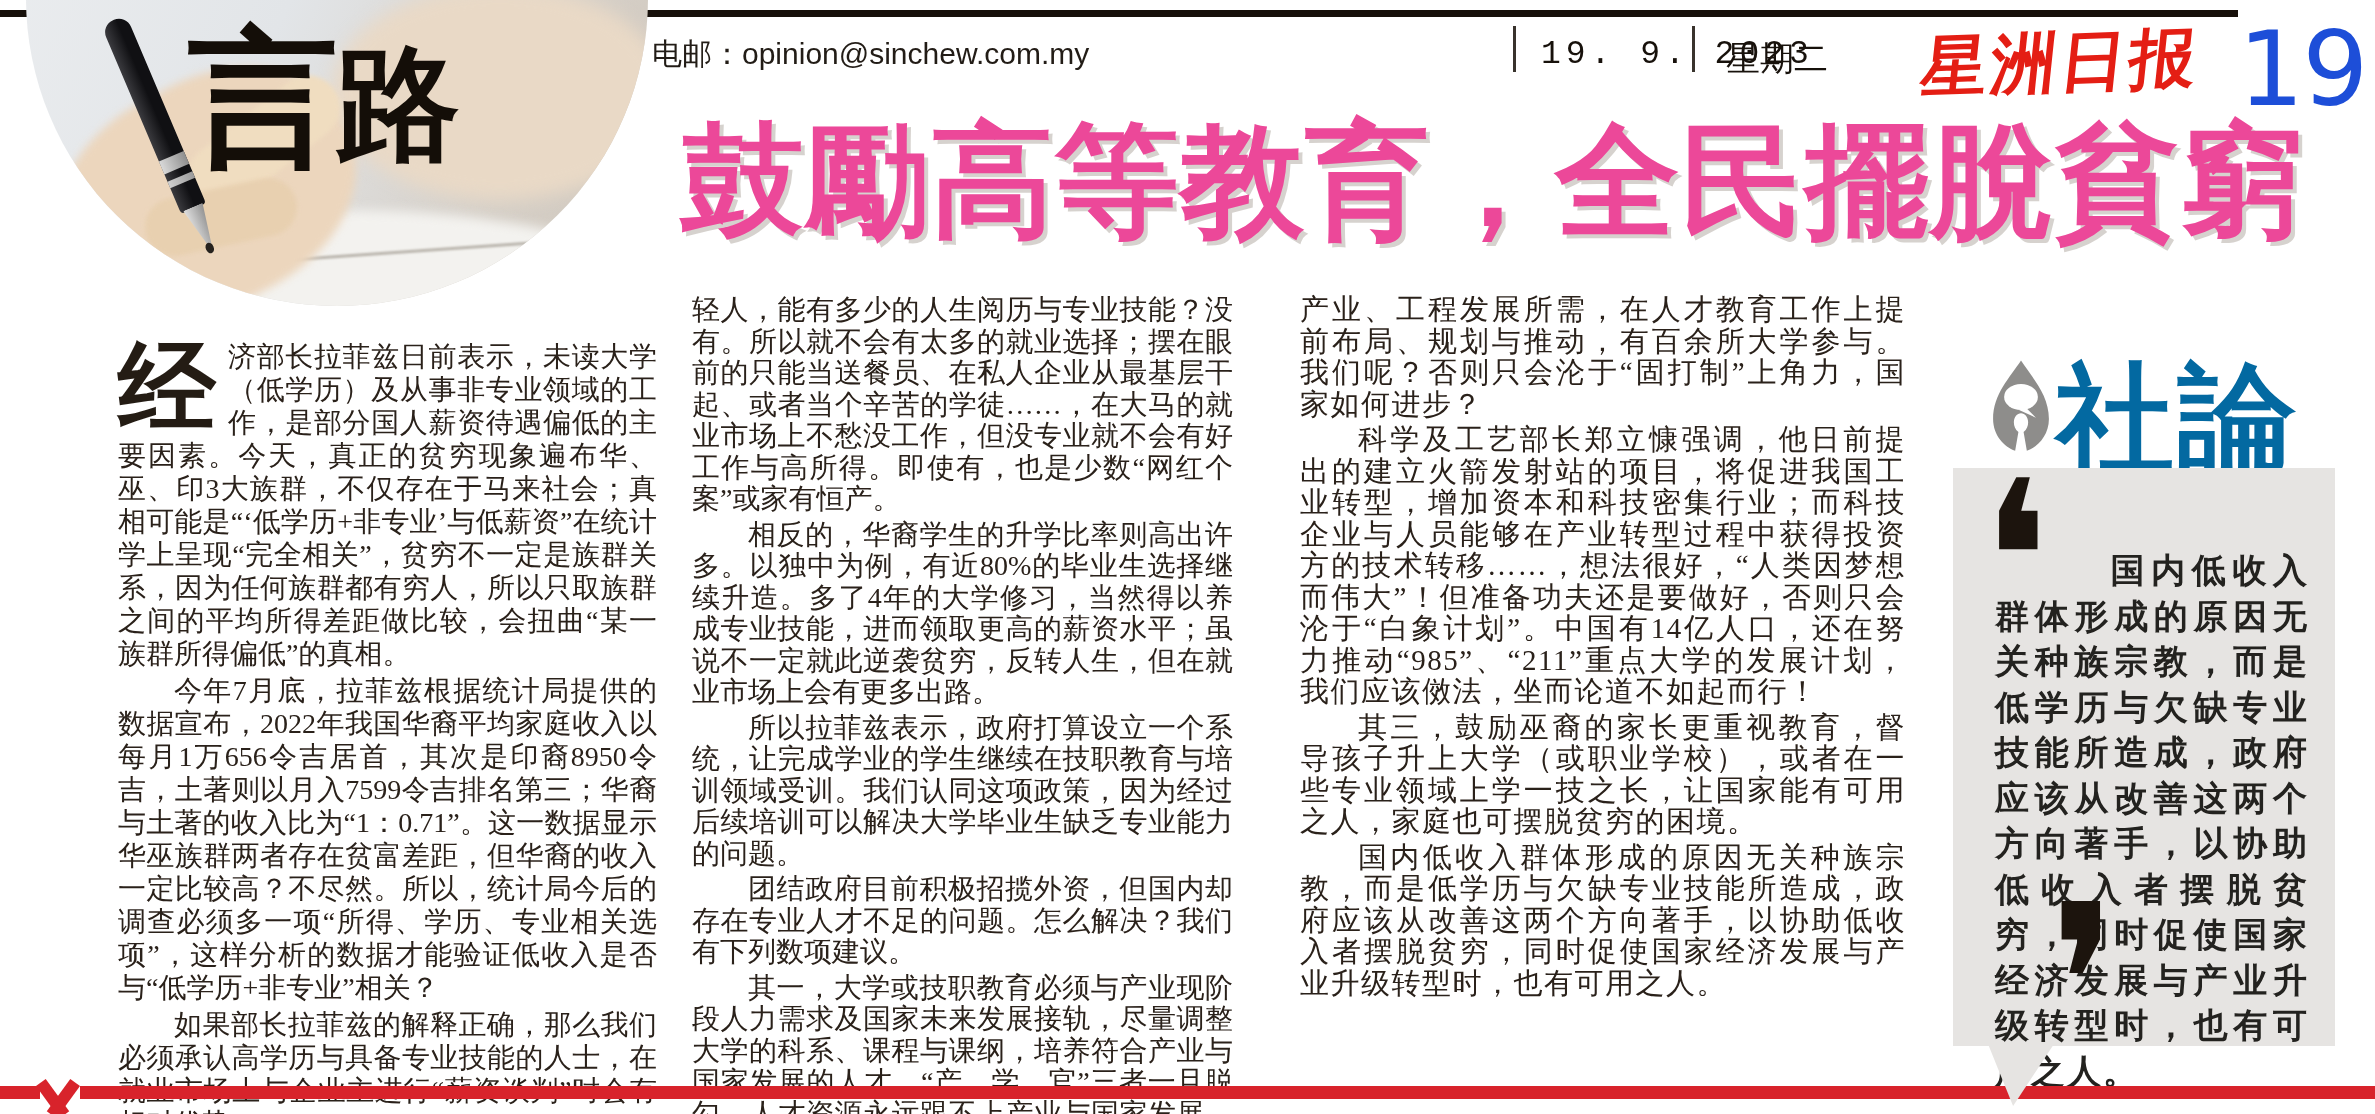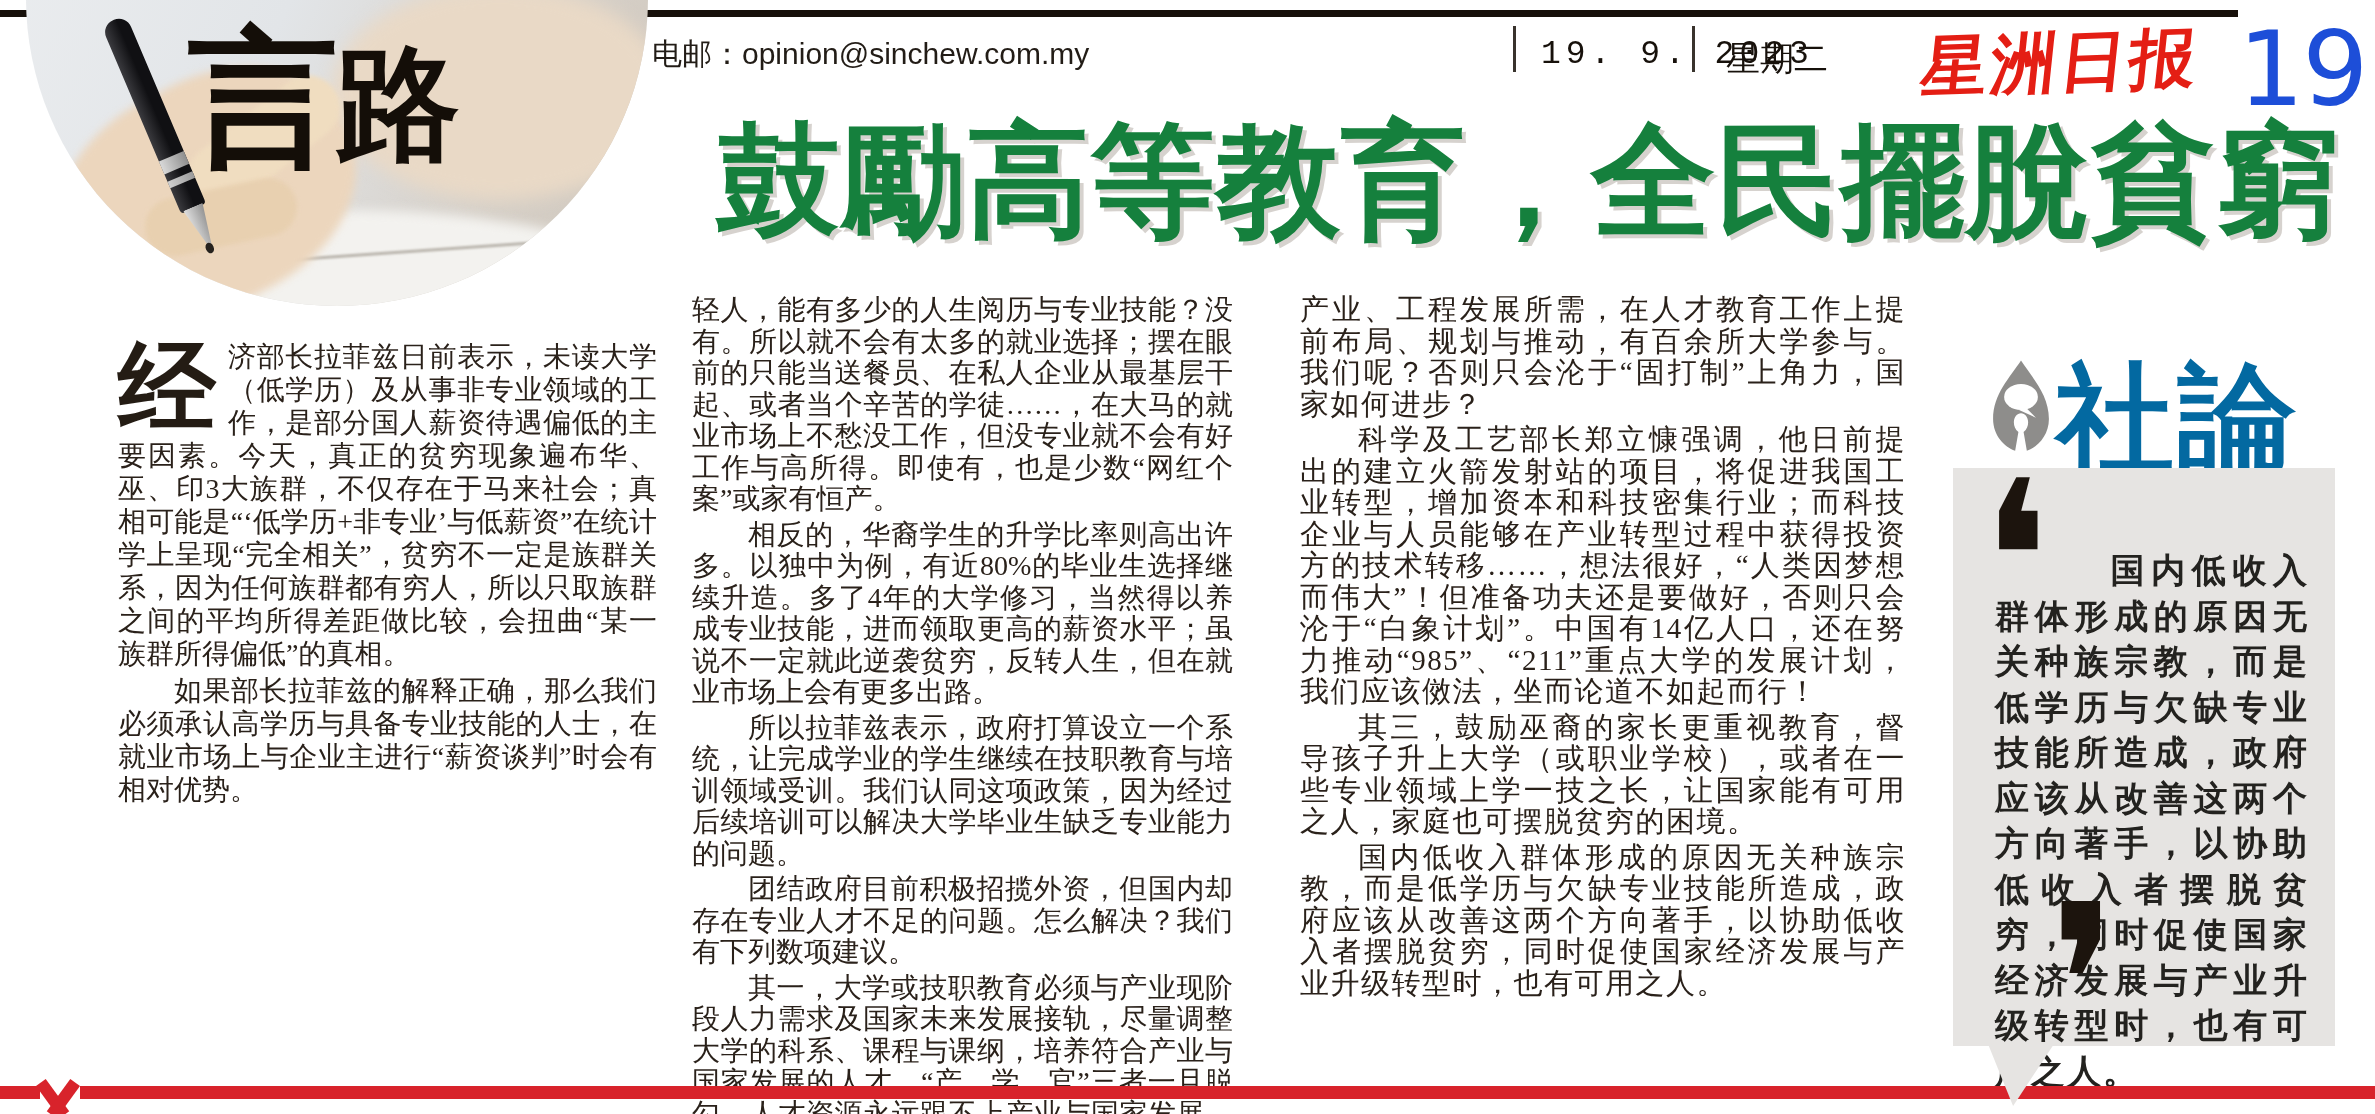--- a/index.html
+++ b/index.html
@@ -39,22 +39,22 @@
   .p-pen .band1{left:0;top:148px;width:100%;height:14px;background:linear-gradient(90deg,#d9d9d9,#8e8e8e)}
   .p-pen .band2{left:0;top:170px;width:100%;height:7px;background:linear-gradient(90deg,#cfcfcf,#9a9a9a)}
   .p-pen .nib{left:3px;top:203px;width:21px;height:50px;background:linear-gradient(90deg,#e0e0e0,#8f8f8f);
           clip-path:polygon(0 0,100% 0,55% 100%)}
   .p-pen .tip{left:9px;top:242px;width:8px;height:11px;background:#26221e;border-radius:50%}
   #section-title{position:absolute;left:188px;top:24px;display:flex;align-items:flex-start;z-index:3;
           color:#140e08;font-family:"Liberation Sans","DejaVu Sans",sans-serif;font-weight:900}
   #sec-char1{font-size:150px;line-height:1}
   #sec-char2{font-size:124px;line-height:1;margin:18px 0 0 -2px}
   
-  #headline{position:absolute;left:716px;top:100px;width:1520px;font-size:124px;font-weight:bold;
-        color:#15803d;white-space:nowrap;letter-spacing:1px;text-shadow:4px 4px 0 rgba(70,50,30,.22)}
+  #headline{position:absolute;left:680px;top:100px;width:1520px;font-size:124px;font-weight:bold;
+        color:#ec4899;white-space:nowrap;letter-spacing:1px;text-shadow:4px 4px 0 rgba(70,50,30,.22)}
   
   .col{position:absolute;font-size:28px;line-height:33px;color:#2a211a;text-align:justify}
   .col p{margin:4px}
   .col p.ind{text-indent:2em}
   #col1{left:114px;top:336px;width:547px;height:716px}
   #col2{left:688px;top:290px;width:549px;height:762px;line-height:31.5px}
   #col3{left:1296px;top:290px;width:614px;height:762px;font-size:29px;letter-spacing:1.5px;line-height:31.5px}
   .dropcap{float:left;font-size:98px;line-height:80px;padding:8px 12px 0 0;font-weight:bold;color:#241c14}
   
   #nib-icon{position:absolute;left:1984px;top:344px;width:74px;height:128px}
@@ -111,20 +111,21 @@
   </div>
   <div id="section-title">
     <span id="sec-char1">言</span>
     <span id="sec-char2">路</span>
   </div>
 
   <div id="headline">鼓勵高等教育，全民擺脫貧窮</div>
 
   <div id="col1" class="col">
     <p><span class="dropcap">经</span><span>济部长拉菲兹日前表示，未读大学（低学历）及从事非专业领域的工作，是部分国人薪资待遇偏低的主要因素。今天，真正的贫穷现象遍布华、巫、印3大族群，不仅存在于马来社会；真相可能是“‘低学历+非专业’与低薪资”在统计学上呈现“完全相关”，贫穷不一定是族群关系，因为任何族群都有穷人，所以只取族群之间的平均所得差距做比较，会扭曲“某一族群所得偏低”的真相。</span></p>
+    <p class="ind">今年7月底，拉菲兹根据统计局提供的数据宣布，2022年我国华裔平均家庭收入以每月1万656令吉居首，其次是印裔8950令吉，土著则以月入7599令吉排名第三；华裔与土著的收入比为“1：0.71”。这一数据显示华巫族群两者存在贫富差距，但华裔的收入一定比较高？不尽然。所以，统计局今后的调查必须多一项“所得、学历、专业相关选项”，这样分析的数据才能验证低收入是否与“低学历+非专业”相关？</p>
     <p class="ind">如果部长拉菲兹的解释正确，那么我们必须承认高学历与具备专业技能的人士，在就业市场上与企业主进行“薪资谈判”时会有相对优势。</p>
 
   </div>
 
   <div id="col2" class="col">
     <p>轻人，能有多少的人生阅历与专业技能？没有。所以就不会有太多的就业选择；摆在眼前的只能当送餐员、在私人企业从最基层干起、或者当个辛苦的学徒……，在大马的就业市场上不愁没工作，但没专业就不会有好工作与高所得。即使有，也是少数“网红个案”或家有恒产。</p>
     <p class="ind">相反的，华裔学生的升学比率则高出许多。以独中为例，有近80%的毕业生选择继续升造。多了4年的大学修习，当然得以养成专业技能，进而领取更高的薪资水平；虽说不一定就此逆袭贫穷，反转人生，但在就业市场上会有更多出路。</p>
     <p class="ind">所以拉菲兹表示，政府打算设立一个系统，让完成学业的学生继续在技职教育与培训领域受训。我们认同这项政策，因为经过后续培训可以解决大学毕业生缺乏专业能力的问题。</p>
     <p class="ind">团结政府目前积极招揽外资，但国内却存在专业人才不足的问题。怎么解决？我们有下列数项建议。</p>
     <p class="ind">其一，大学或技职教育必须与产业现阶段人力需求及国家未来发展接轨，尽量调整大学的科系、课程与课纲，培养符合产业与国家发展的人才。“产、学、官”三者一旦脱勾，人才资源永远跟不上产业与国家发展。以中国规划的“985”（1998年计划）、“211”（1995年计划）重点大学为例，他们是因应国家经济、</p>

